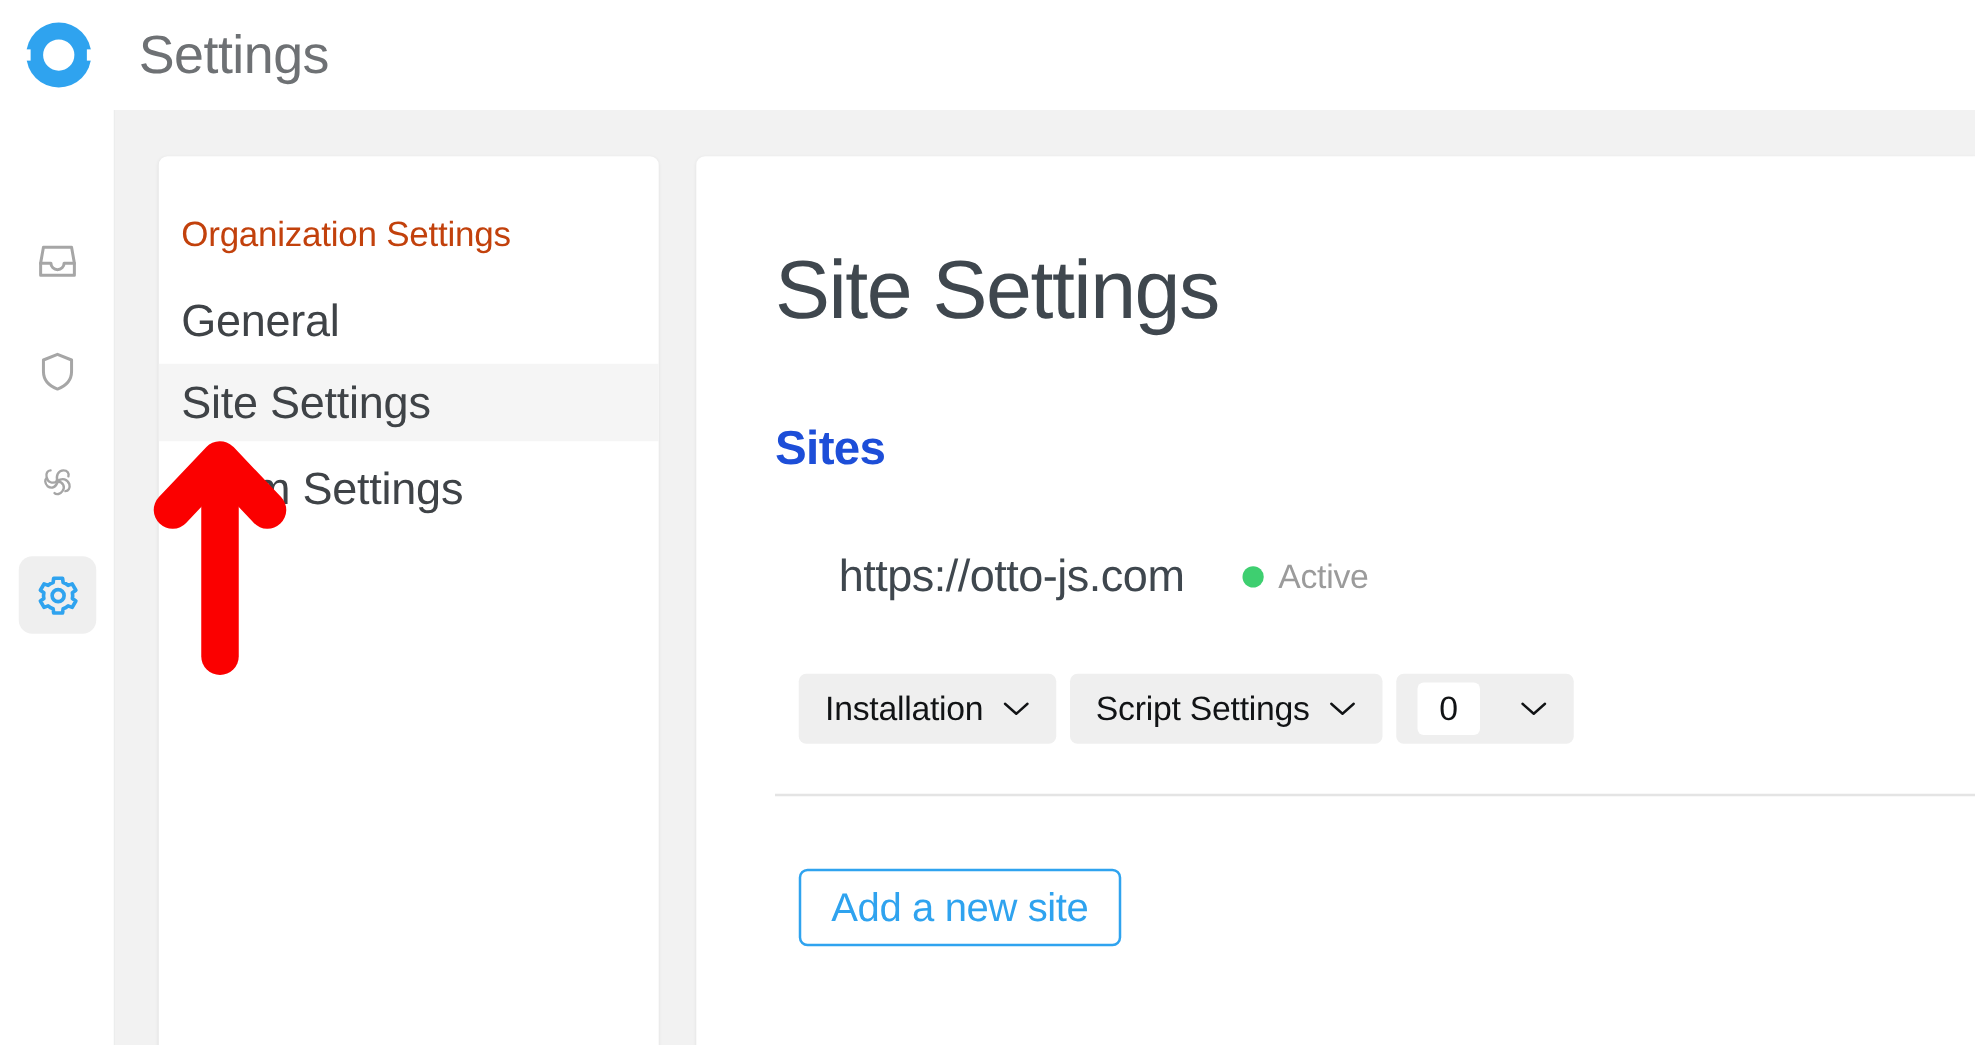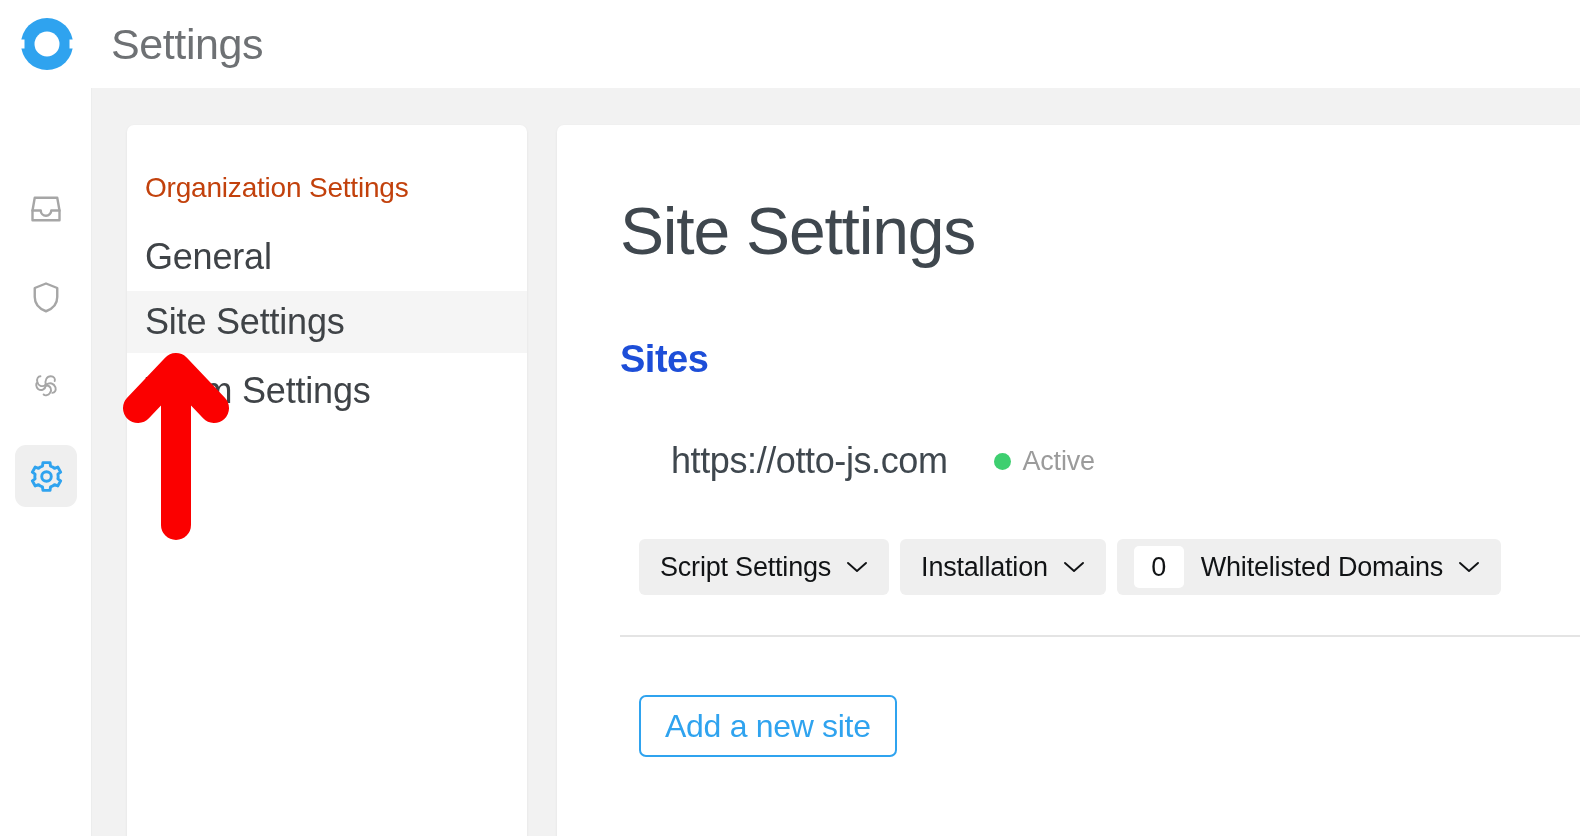--- a/index.html
+++ b/index.html
@@ -290,47 +290,46 @@
         <span class="site-url">https://otto-js.com</span>
         <span class="site-status">
           <span class="status-dot"></span>
           <span class="status-label">Active</span>
         </span>
       </div>
 
       <div class="pill-row">
 
         <button class="pill">
+          <span>Installation</span>
+          <span class="chev">
+            <svg width="22" height="14" viewBox="0 0 22 14" fill="none" stroke="#111315" stroke-width="1.9" stroke-linecap="round" stroke-linejoin="round">
+              <path d="M2 3 11 11 20 3"></path>
+            </svg>
+          </span>
+        </button>
+
+        <button class="pill">
           <span>Script Settings</span>
           <span class="chev">
             <svg width="22" height="14" viewBox="0 0 22 14" fill="none" stroke="#111315" stroke-width="1.9" stroke-linecap="round" stroke-linejoin="round">
               <path d="M2 3 11 11 20 3"></path>
             </svg>
           </span>
         </button>
 
         <button class="pill">
-          <span>Installation</span>
+          <span class="pill-count">0</span>
           <span class="chev">
             <svg width="22" height="14" viewBox="0 0 22 14" fill="none" stroke="#111315" stroke-width="1.9" stroke-linecap="round" stroke-linejoin="round">
               <path d="M2 3 11 11 20 3"></path>
             </svg>
           </span>
         </button>
 
-        <button class="pill">
-          <span class="pill-count">0</span>
-          <span>Whitelisted Domains</span>
-          <span class="chev">
-            <svg width="22" height="14" viewBox="0 0 22 14" fill="none" stroke="#111315" stroke-width="1.9" stroke-linecap="round" stroke-linejoin="round">
-              <path d="M2 3 11 11 20 3"></path>
-            </svg>
-          </span>
-        </button>
-
       </div>
 
       <div class="divider"></div>
 
       <button class="add-site-btn">
         <span>Add a new site</span>
       </button>
 
     </div>
 

